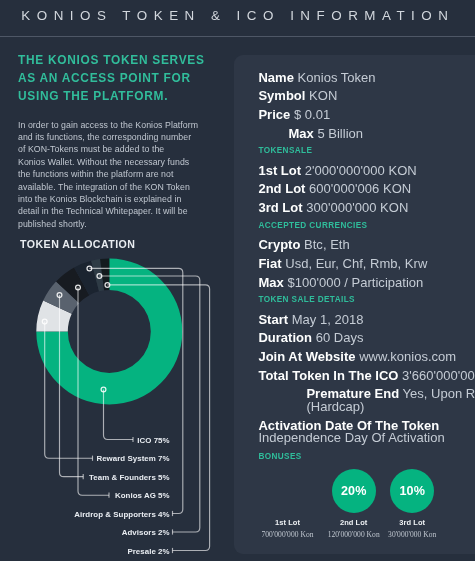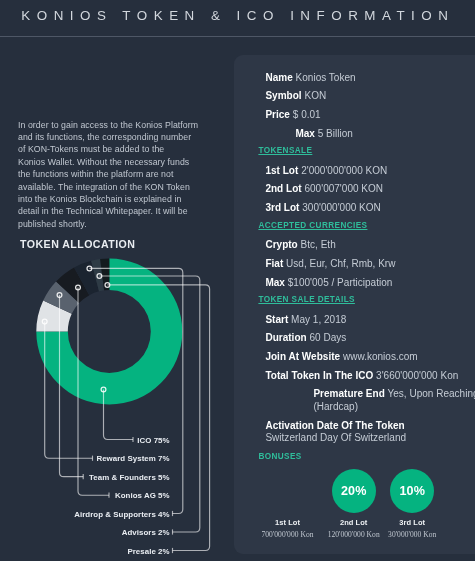--- a/index.html
+++ b/index.html
@@ -18,23 +18,23 @@
     font-size:11.9px;line-height:18px;font-weight:700;letter-spacing:0.72px;white-space:pre;}
   .body-copy{position:absolute;left:18px;top:118.8px;width:200px;color:#c0c7d0;
     font-size:8.78px;line-height:12.35px;font-weight:400;letter-spacing:0.06px;white-space:pre;}
   .alloc-title{position:absolute;left:20.1px;top:238px;color:#e9edf1;font-size:10.6px;
     font-weight:700;letter-spacing:0.45px;}
 
   
   .panel{position:absolute;left:234px;top:55px;width:241px;height:498.5px;
     background:#2e3746;border-radius:9px 0 0 9px;}
   .rows{position:absolute;left:258.4px;top:0px;width:216px;}
-  .row{position:absolute;left:7px;font-size:10px;line-height:12.2px;color:#c5ccd5;letter-spacing:0.02px;white-space:nowrap;}
+  .row{position:absolute;left:0;font-size:13px;line-height:12.2px;color:#c5ccd5;letter-spacing:0.02px;white-space:nowrap;}
   .row b{color:#fdfefe;font-weight:700;}
-  .sechead{position:absolute;left:0;color:#2fbd9b;font-size:8.2px;font-weight:700;letter-spacing:0.4px;white-space:nowrap;text-decoration:underline;}
+  .sechead{position:absolute;left:0;color:#2fbd9b;font-size:8.2px;font-weight:700;letter-spacing:0.4px;white-space:nowrap;}
 
   
   .bonus-wrap{position:absolute;left:0;top:0;width:475px;height:561px;}
   .bonus-title{position:absolute;left:258.4px;top:451.5px;color:#2fbd9b;font-size:8.2px;
     font-weight:700;letter-spacing:0.4px;white-space:nowrap;}
   .circle{position:absolute;width:44.4px;height:44.4px;border-radius:50%;background:#05b380;}
   .circle span{display:block;width:44.4px;text-align:center;line-height:44.4px;
     color:#fff;font-size:12.6px;font-weight:700;letter-spacing:0.1px;}
   .bl{position:absolute;text-align:center;width:100px;color:#eef1f4;font-size:7.5px;font-weight:700;letter-spacing:0.05px;white-space:nowrap;}
   .bs{position:absolute;text-align:center;width:100px;color:#c0c7d0;font-size:7.5px;font-weight:400;letter-spacing:0.05px;white-space:nowrap;font-family:Liberation Serif, serif;}
@@ -47,20 +47,23 @@
   .dot{fill:none;stroke:#ffffff;stroke-opacity:0.88;stroke-width:1.25;}
 </style>
 </head>
 <body>
 
 <div id="page">
 
   <div class="header-title">KONIOS TOKEN &amp; ICO INFORMATION</div>
   <div class="header-rule"></div>
 
+  <div class="lead">THE KONIOS TOKEN SERVES
+AS AN ACCESS POINT FOR
+USING THE PLATFORM.</div>
   <div class="body-copy">In order to gain access to the Konios Platform
 and its functions, the corresponding number
 of KON-Tokens must be added to the
 Konios Wallet. Without the necessary funds
 the functions within the platform are not
 available. The integration of the KON Token
 into the Konios Blockchain is explained in
 detail in the Technical Whitepaper. It will be
 published shortly.</div>
   <div class="alloc-title">TOKEN ALLOCATION</div>
@@ -104,33 +107,33 @@
     </svg>
 
   <div class="panel"></div>
   <div class="rows" id="rows">
       <div class="row" style="top:71.6px;"><b>Name</b> <span>Konios Token</span></div>
       <div class="row" style="top:90.3px;"><b>Symbol</b> <span>KON</span></div>
       <div class="row" style="top:108.9px;"><b>Price</b> <span>$ 0.01</span></div>
       <div class="row" style="top:127.5px;margin-left:30px;"><b>Max</b> <span>5 Billion</span></div>
       <div class="sechead" style="top:146.1px;">TOKENSALE</div>
       <div class="row" style="top:164.8px;text-align:center;"><b>1st Lot</b> <span>2'000'000'000 KON</span></div>
-      <div class="row" style="top:183.4px;"><b>2nd Lot</b> <span>600'007'000 KON</span></div>
+      <div class="row" style="top:183.4px;"><b>2nd Lot</b> <span>600'000'006 KON</span></div>
       <div class="row" style="top:202px;"><b>3rd Lot</b> <span>300'000'000 KON</span></div>
       <div class="sechead" style="top:220.6px;">ACCEPTED CURRENCIES</div>
       <div class="row" style="top:239.3px;"><b>Crypto</b> <span>Btc, Eth</span></div>
       <div class="row" style="top:257.9px;"><b>Fiat</b> <span>Usd, Eur, Chf, Rmb, Krw</span></div>
-      <div class="row" style="top:276.5px;"><b>Max</b> <span>$100'005 / Participation</span></div>
+      <div class="row" style="top:276.5px;"><b>Max</b> <span>$100'000 / Participation</span></div>
       <div class="sechead" style="top:295.1px;">TOKEN SALE DETAILS</div>
       <div class="row" style="top:313.8px;"><b>Start</b> <span>May 1, 2018</span></div>
       <div class="row" style="top:332.4px;"><b>Duration</b> <span>60 Days</span></div>
       <div class="row" style="top:351px;"><b>Join At Website</b> <span>www.konios.com</span></div>
       <div class="row" style="top:369.6px;"><b>Total Token In The ICO</b> <span>3'660'000'000 Kon</span></div>
       <div class="row" style="top:388.3px;margin-left:48px;"><b>Premature End</b> <span>Yes, Upon Reaching USD $29M.<br>(Hardcap)</span></div>
-      <div class="row" style="top:419.7px;"><b>Activation Date Of The Token</b><br><span>Switzerland Day Of Switzerland</span></div>
+      <div class="row" style="top:419.7px;"><b>Activation Date Of The Token</b><br><span>Independence Day Of Activation</span></div>
     </div>
 
   <div class="bonus-wrap" id="bonuses">
       <div class="bonus-title">BONUSES</div>
       <div class="bl" style="left:237.5px;top:517.5px;">1st Lot</div>
       <div class="bs" style="left:237.5px;top:530px;">700'000'000 Kon</div>
       <div class="circle" style="left:331.5px;top:469px;">
         <span>20%</span>
       </div>
       <div class="bl" style="left:303.7px;top:517.5px;">2nd Lot</div>

